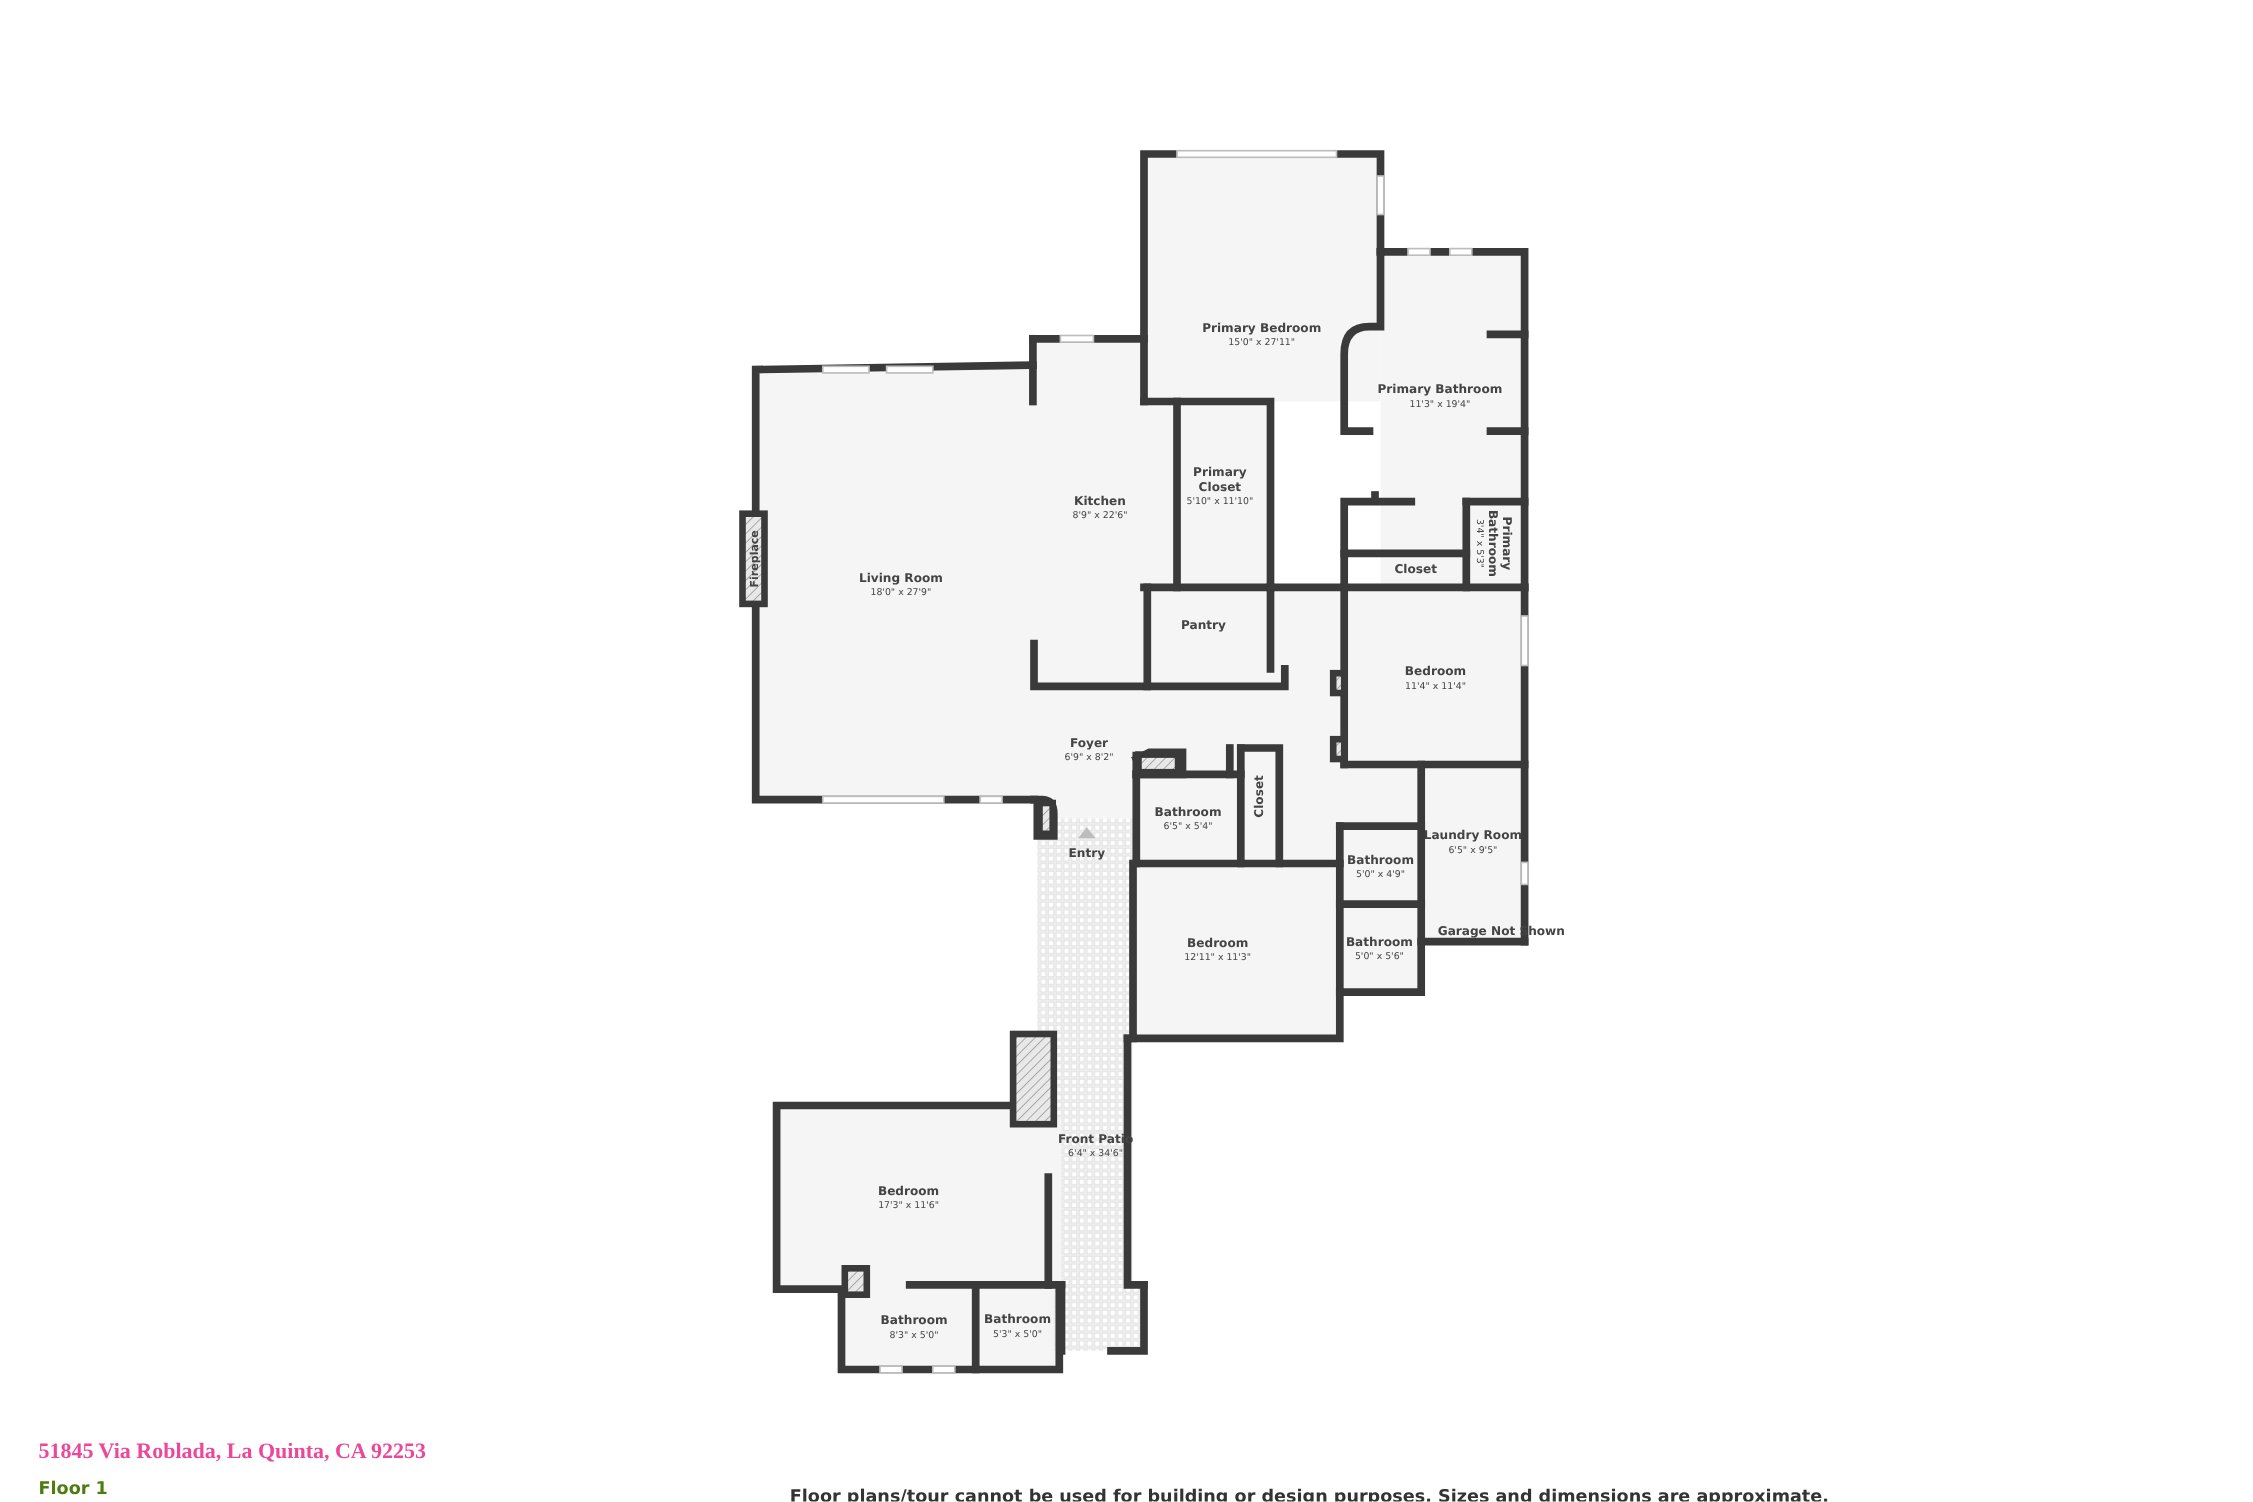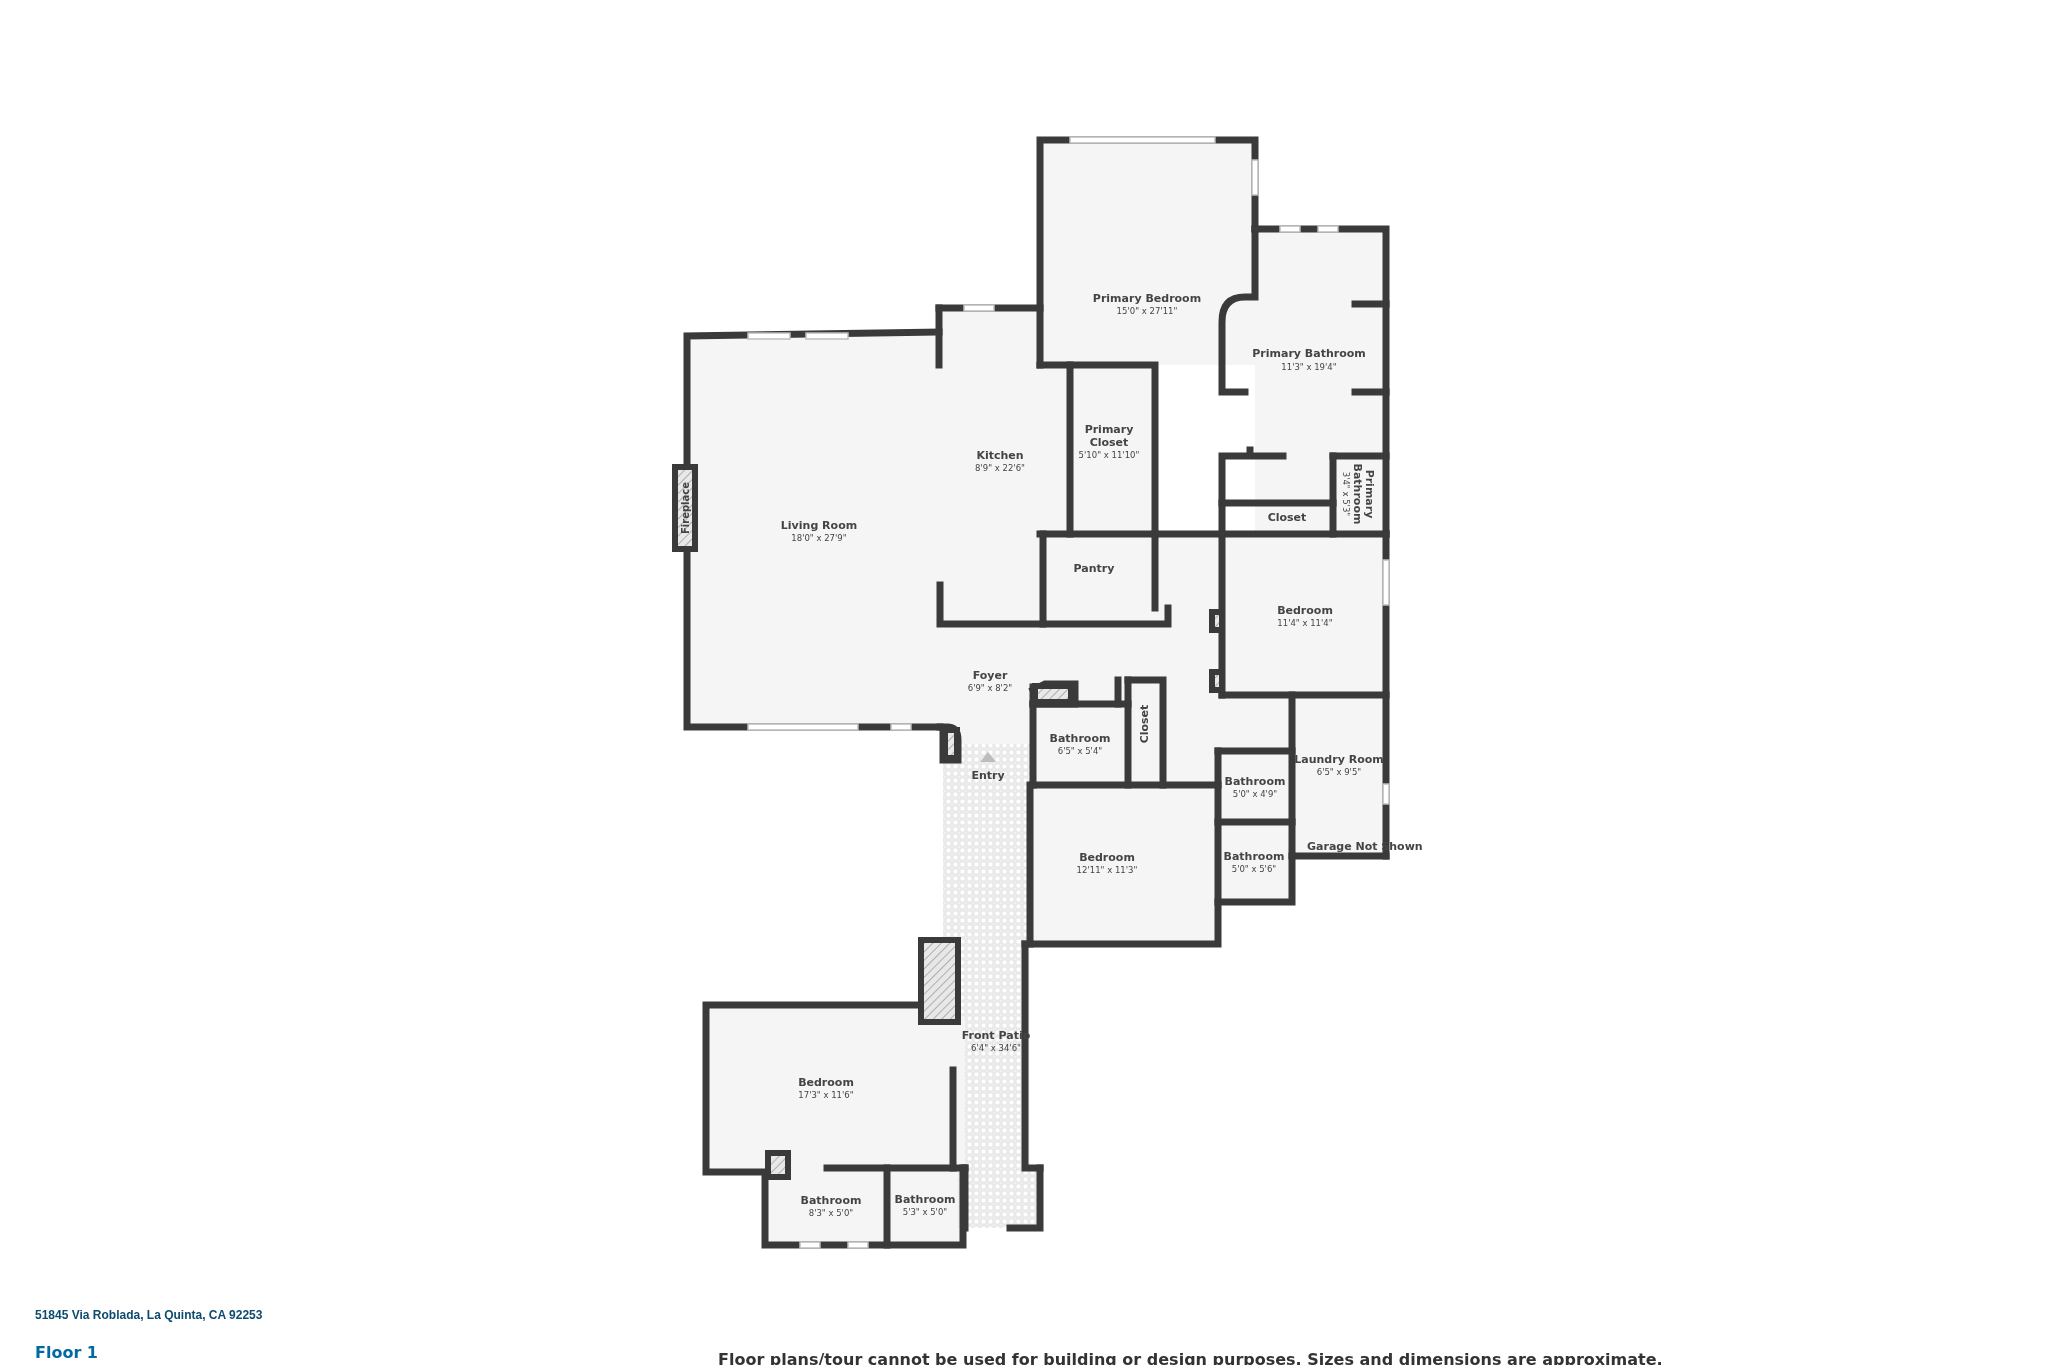--- a/index.html
+++ b/index.html
@@ -6,22 +6,22 @@
   body { width:2048px; height:1365px; position:relative; overflow:hidden; font-family:"DejaVu Sans", sans-serif; }
   #plan { position:absolute; left:0; top:0; }
   .floor { fill:#f5f5f5; }
   .patio { fill:url(#tiles); }
   .wall { fill:none; stroke:#3a3a3a; stroke-width:7; stroke-linecap:square; stroke-linejoin:miter; }
   .win { fill:#ffffff; stroke:#bdbdbd; stroke-width:1.5; }
   .hatch { fill:url(#hatch); stroke:#3a3a3a; stroke-width:6; }
   .rlabel { font-family:"DejaVu Sans", sans-serif; font-size:11px; font-weight:bold; fill:#444444; text-anchor:middle; }
   .rdim { font-family:"DejaVu Sans", sans-serif; font-size:8.5px; fill:#444444; text-anchor:middle; }
   .note { font-family:"DejaVu Sans", sans-serif; font-size:11px; font-weight:bold; fill:#444444; }
-  .footer-address { position:absolute; left:35px; top:1308px; font-size:12px; font-weight:bold; color:#0c4a6e; font-family:Liberation Sans, sans-serif; }
-  .footer-floor { position:absolute; left:35px; top:1343px; font-size:16px; font-weight:bold; color:#0369a1; font-family:"DejaVu Sans", sans-serif; }
+  .footer-address { position:absolute; left:35px; top:1308px; font-size:20px; font-weight:bold; color:#ec4899; font-family:Liberation Serif, serif; }
+  .footer-floor { position:absolute; left:35px; top:1343px; font-size:16px; font-weight:bold; color:#4d7c0f; font-family:"DejaVu Sans", sans-serif; }
   .footer-disclaimer { position:absolute; left:718px; top:1350px; font-size:16px; font-weight:bold; color:#333333; font-family:"DejaVu Sans", sans-serif; }
 </style>
 </head>
 <body>
 
 <svg id="plan" width="2048" height="1365" viewBox="0 0 2048 1365">
   <defs>
     <pattern id="hatch" width="6" height="6" patternUnits="userSpaceOnUse" patternTransform="rotate(45)">
       <rect width="6" height="6" fill="#e8e8e8"></rect>
       <line x1="0" y1="0" x2="0" y2="6" stroke="#9a9a9a" stroke-width="1.5"></line>

